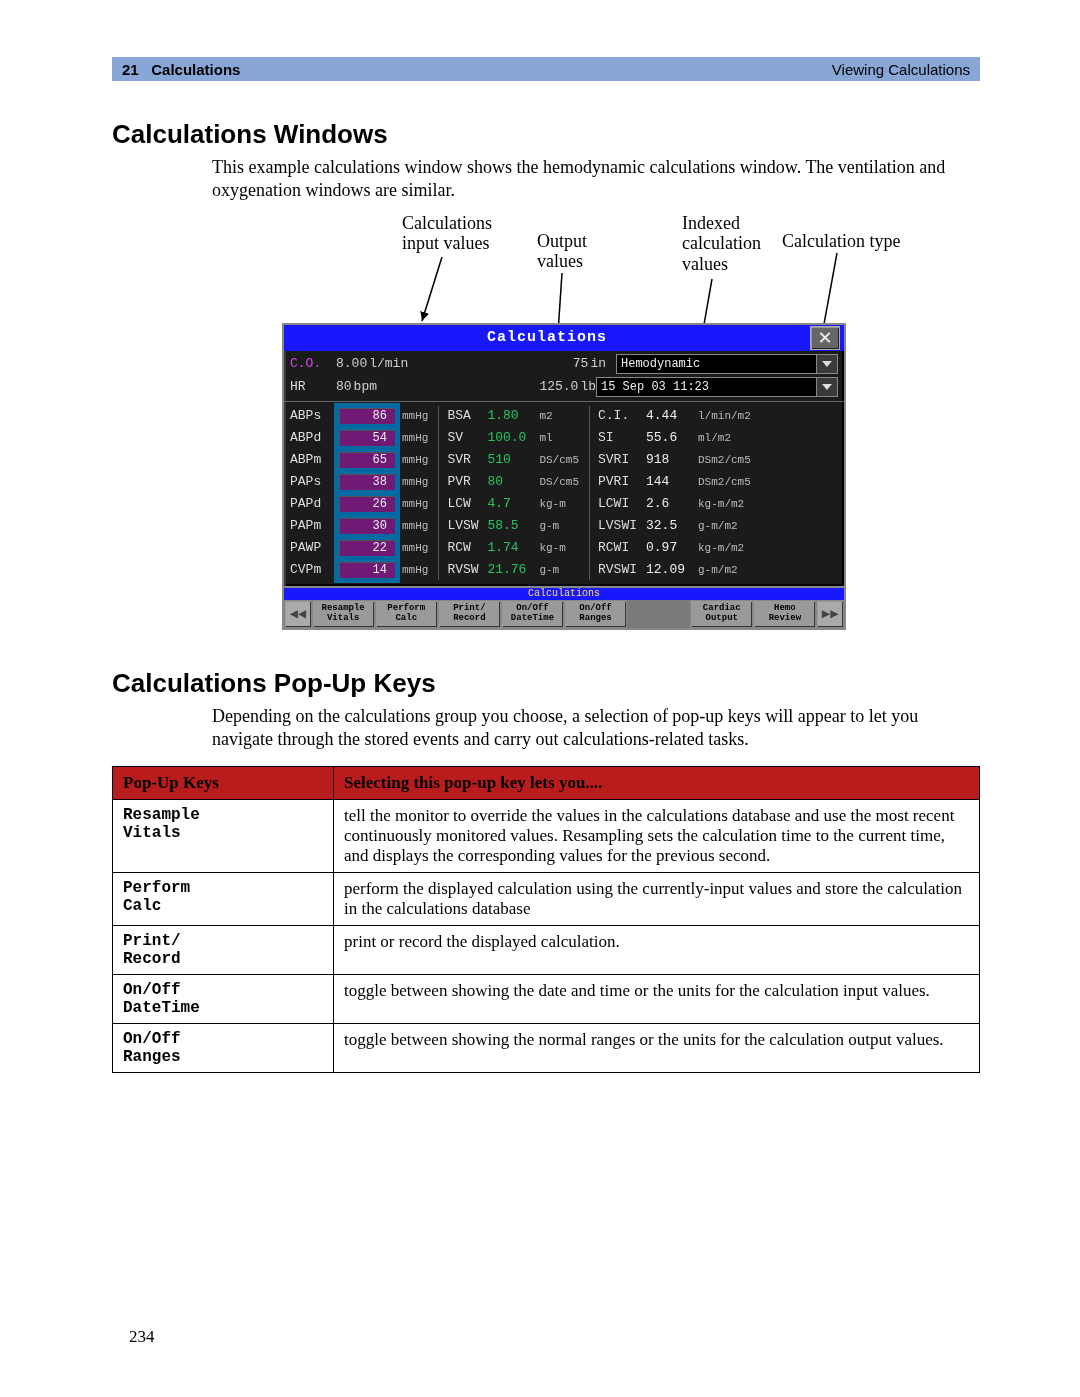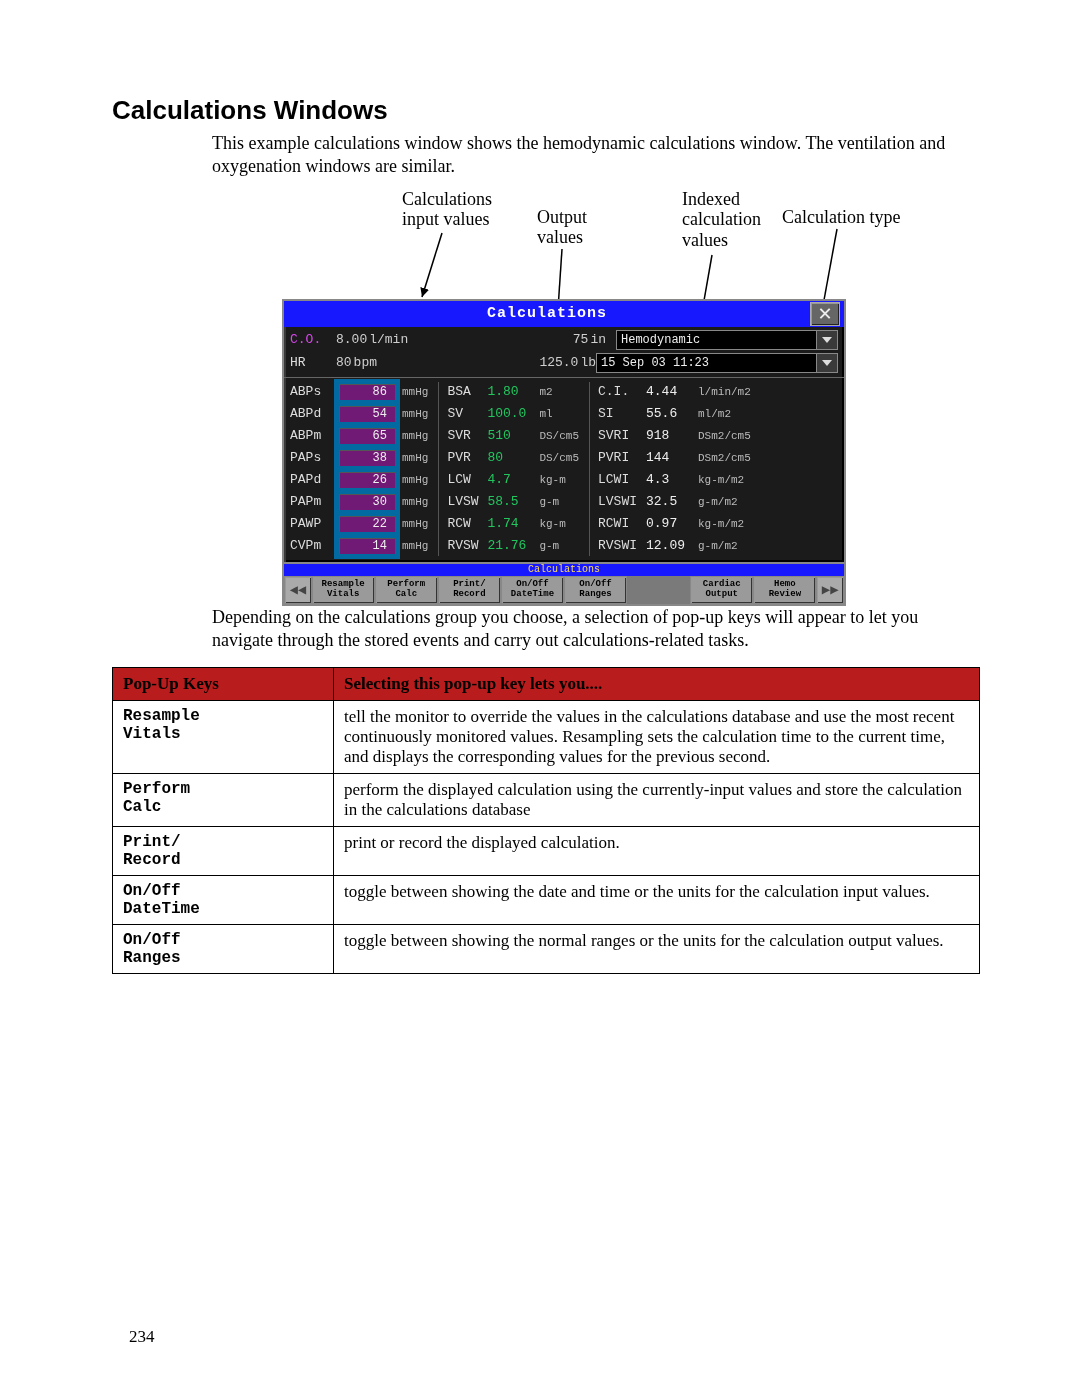--- a/index.html
+++ b/index.html
@@ -202,20 +202,28 @@
     position:absolute;
     left:129px; bottom:50px;
     font-size:17px;
   }
 </style>
 </head>
 <body>
 
 <div class="page">
 
+  <div class="runhead">
+    <span class="left">
+      <span>21</span>
+      &nbsp;
+      <span>Calculations</span>
+    </span>
+    <span class="right">Viewing Calculations</span>
+  </div>
 
   <h2 class="section">Calculations Windows</h2>
   <p class="body first">This example calculations window shows the hemodynamic calculations window. The ventilation and oxygenation windows are similar.</p>
 
   <div class="callouts">
     <div style="left:120px; top:0;">Calculations
 input values</div>
     <div style="left:255px; top:18px;">Output
 values</div>
     <div style="left:400px; top:0;">Indexed
@@ -381,21 +389,21 @@
             <span class="val">918</span>
             <span class="unit">DSm2/cm5</span>
           </div>
           <div class="row">
             <span class="lab">PVRI</span>
             <span class="val">144</span>
             <span class="unit">DSm2/cm5</span>
           </div>
           <div class="row">
             <span class="lab">LCWI</span>
-            <span class="val">4.3</span>
+            <span class="val">2.6</span>
             <span class="unit">kg-m/m2</span>
           </div>
           <div class="row">
             <span class="lab">LVSWI</span>
             <span class="val">32.5</span>
             <span class="unit">g-m/m2</span>
           </div>
           <div class="row">
             <span class="lab">RCWI</span>
             <span class="val">0.97</span>
@@ -440,20 +448,21 @@
           <span>Output</span>
         </div>
         <div class="key">
           <span>Hemo</span>
           <span>Review</span>
         </div>
         <div class="arrow">▶▶</div>
       </div>
   </div>
 
+  <h2 class="section">Calculations Pop-Up Keys</h2>
   <p class="body">Depending on the calculations group you choose, a selection of pop-up keys will appear to let you navigate through the stored events and carry out calculations-related tasks.</p>
 
   <table class="desc">
     <thead>
       <tr>
         <th>Pop-Up Keys</th>
         <th>Selecting this pop-up key lets you....</th>
       </tr>
     </thead>
     <tbody id="desc-body">

